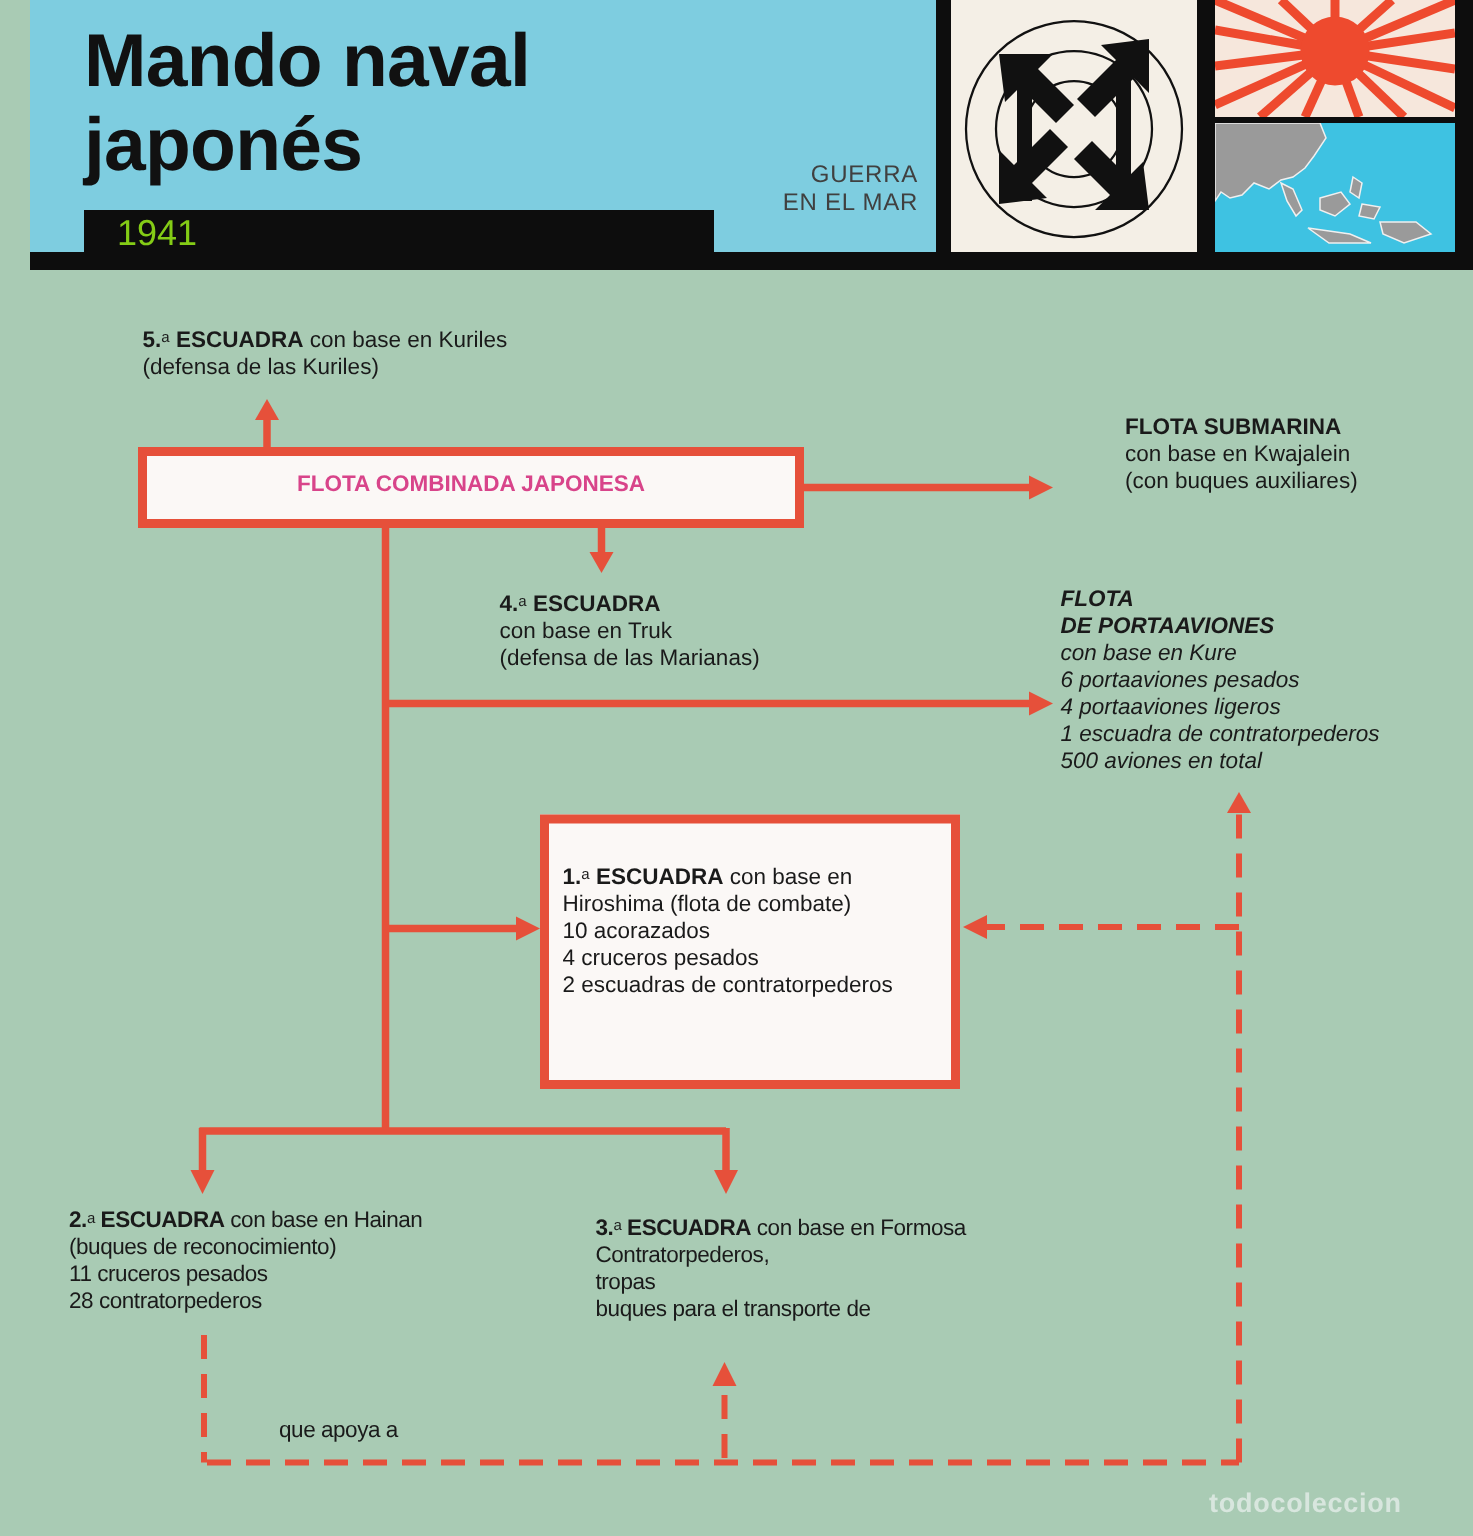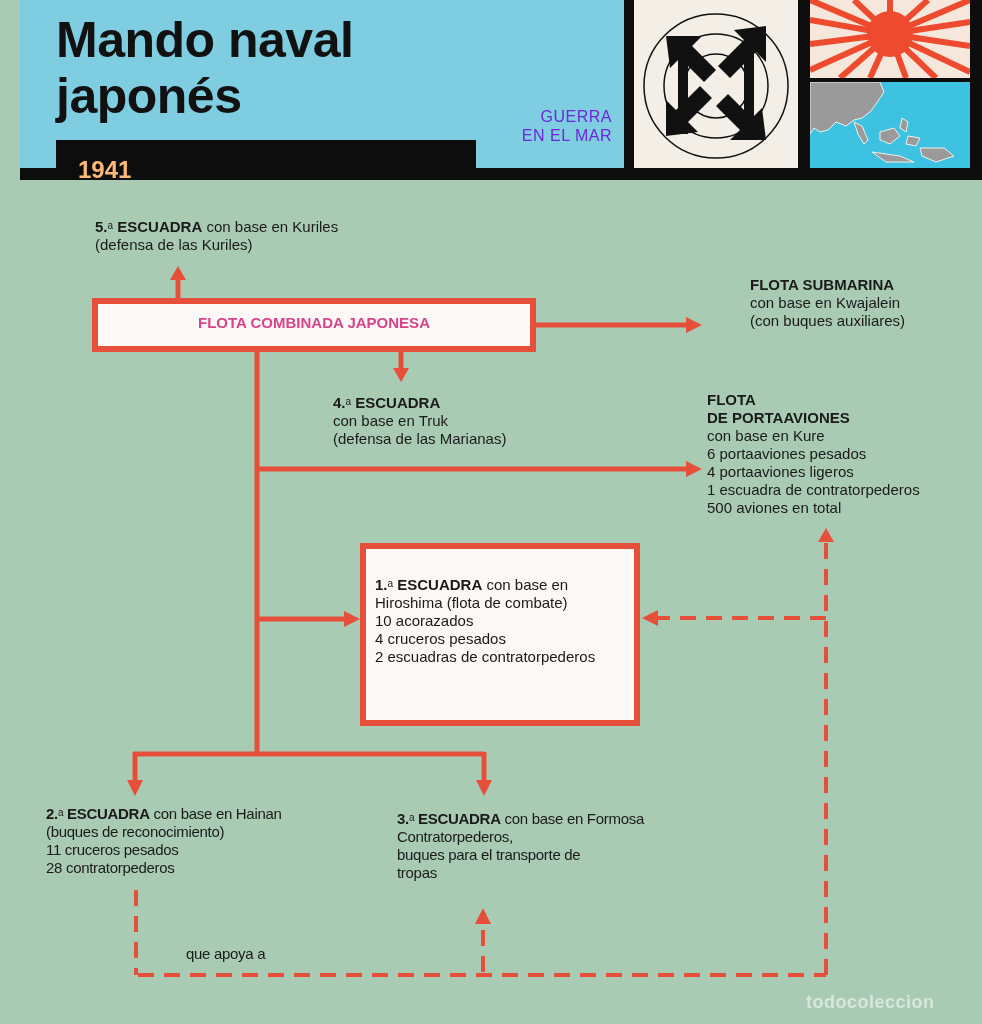--- a/index.html
+++ b/index.html
@@ -1,22 +1,22 @@
 <!DOCTYPE html>
 <html><head>
 <meta charset="utf-8">
 <style>
   html,body{margin:0;padding:0;}
   body{width:982px;height:1024px;position:relative;overflow:hidden;background:#a9cbb4;font-family:"Liberation Sans",sans-serif;color:#1a1a1a;}
   .header{position:absolute;left:0;top:0;width:982px;height:180px;background:#0d0d0d;margin-left:20px;}
   .hdr-blue{position:absolute;left:0;top:0;width:604px;height:168px;background:#7ecde0;}
   .title{position:absolute;left:36px;top:12px;font-size:50px;font-weight:bold;line-height:56px;color:#111;letter-spacing:-0.5px;}
-  .subject{position:absolute;left:470px;top:107px;width:122px;text-align:right;font-size:16px;line-height:19px;color:#6d28d9;letter-spacing:0.5px;}
+  .subject{position:absolute;left:470px;top:107px;width:122px;text-align:right;font-size:16px;line-height:19px;color:#404040;letter-spacing:0.5px;}
   .year-bar{position:absolute;left:36px;top:140px;width:420px;height:32px;background:#0d0d0d;}
-  .year{position:absolute;left:22px;top:16px;font-size:24px;font-weight:bold;color:#fdba74;}
+  .year{position:absolute;left:22px;top:2px;font-size:24px;font-weight:normal;color:#84cc16;}
   .logo-panel{position:absolute;left:614px;top:0;width:164px;height:168px;background:#f4efe6;}
   .flag-panel{position:absolute;left:790px;top:0;width:160px;height:78px;background:#f6e7dc;overflow:hidden;}
   .map-panel{position:absolute;left:790px;top:82px;width:160px;height:86px;background:#3ec2e2;overflow:hidden;}
   .edge-panel{position:absolute;left:962px;top:0;width:20px;height:168px;background:#96ccd6;}
   .diagram{position:absolute;left:0;top:0;}
   .txt{position:absolute;font-size:15px;line-height:18px;color:#1a1a1a;}
   .txt b{font-weight:bold;}
   .cond{font-family:"Liberation Sans",sans-serif;letter-spacing:-0.3px;}
   .box{position:absolute;background:#fbf8f6;border:6px solid #e6503a;box-sizing:border-box;}
   .box-title{position:absolute;left:0;right:0;top:10px;text-align:center;color:#d8448a;font-weight:bold;font-size:15px;}
@@ -156,21 +156,21 @@
   <span class="line-item">con base en Kwajalein</span>
   <span class="line-item">(con buques auxiliares)</span>
 </div>
 
 <div class="txt" style="left:333px;top:394px;">
   <span class="line-item"><b>4.</b><span class="sup">a</span> <b>ESCUADRA</b></span>
   <span class="line-item">con base en Truk</span>
   <span class="line-item">(defensa de las Marianas)</span>
 </div>
 
-<div class="txt" style="left:707px;top:391px;">
+<div class="txt" style="left:707px;top:391px;font-style:italic;">
   <span class="line-item"><b>FLOTA</b></span>
   <span class="line-item"><b>DE PORTAAVIONES</b></span>
   <span class="line-item">con base en Kure</span>
   <span class="line-item">6 portaaviones pesados</span>
   <span class="line-item">4 portaaviones ligeros</span>
   <span class="line-item">1 escuadra de contratorpederos</span>
   <span class="line-item">500 aviones en total</span>
 </div>
 
 <div class="box" style="left:360px;top:543px;width:280px;height:183px;">
@@ -186,19 +186,19 @@
 <div class="txt cond" style="left:46px;top:805px;">
   <span class="line-item"><b>2.</b><span class="sup">a</span> <b>ESCUADRA</b><span> con base en Hainan</span></span>
   <span class="line-item">(buques de reconocimiento)</span>
   <span class="line-item">11 cruceros pesados</span>
   <span class="line-item">28 contratorpederos</span>
 </div>
 
 <div class="txt cond" style="left:397px;top:810px;">
   <span class="line-item"><b>3.</b><span class="sup">a</span> <b>ESCUADRA</b><span> con base en Formosa</span></span>
   <span class="line-item">Contratorpederos,</span>
+  <span class="line-item">tropas</span>
   <span class="line-item">buques para el transporte de</span>
-  <span class="line-item">tropas</span>
 </div>
 
 <div class="txt cond" style="left:186px;top:945px;">que apoya a</div>
 
 <div class="watermark">todocoleccion</div>
 
 </body></html>

